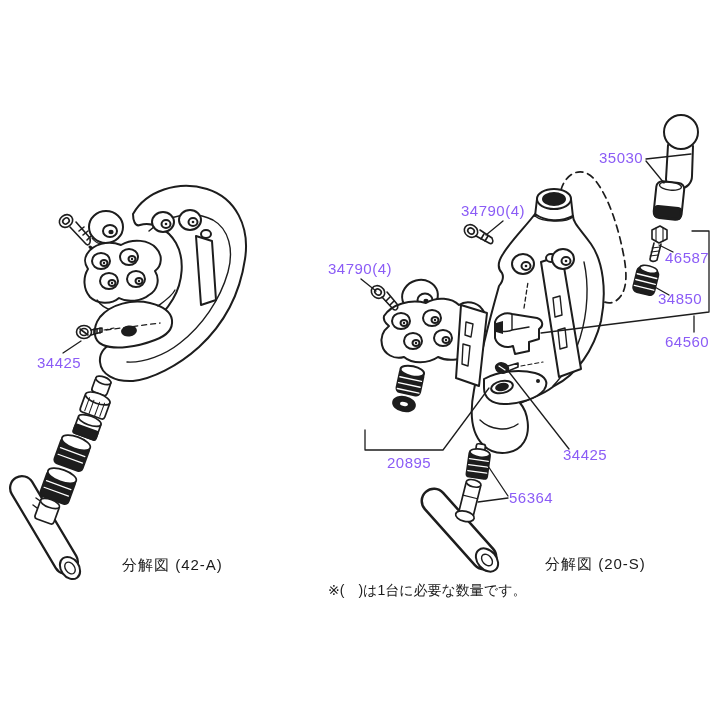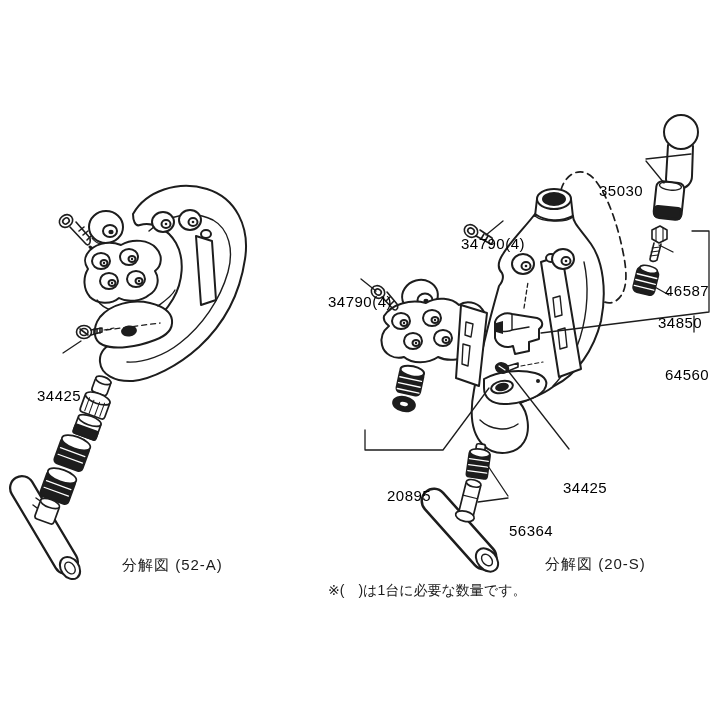--- a/index.html
+++ b/index.html
@@ -7,26 +7,25 @@
     width:713px;height:713px;
     background:#ffffff;
     font-family:"Liberation Sans","DejaVu Sans",sans-serif;
     position:relative;
     overflow:hidden;
   }
   .stage{position:absolute;inset:0;width:713px;height:713px;}
   svg{position:absolute;left:0;top:0;}
   .lbl{
     position:absolute;
-    color:#000000;
+    color:#8b5cf6;
     font-size:15px;
     letter-spacing:0.5px;
     white-space:nowrap;
     line-height:1;
-    margin-top:33px;
   }
   .cap{
     position:absolute;
     color:#1b1b1b;
     font-size:15px;
     letter-spacing:1px;
     white-space:nowrap;
     line-height:1;
   }
   .note{
@@ -319,24 +318,24 @@
       </g>
     </g>
   </g>
 </svg>
 
 <div class="lbl" style="left:37px;top:355px">34425</div>
 <div class="lbl" style="left:461px;top:203px">34790(4)</div>
 <div class="lbl" style="left:328px;top:261px">34790(4)</div>
 <div class="lbl" style="left:599px;top:150px">35030</div>
 <div class="lbl" style="left:665px;top:250px">46587</div>
-<div class="lbl" style="left:658px;top:282px">34850</div>
+<div class="lbl" style="left:658px;top:291px">34850</div>
 <div class="lbl" style="left:665px;top:334px">64560</div>
 <div class="lbl" style="left:387px;top:455px">20895</div>
 <div class="lbl" style="left:563px;top:447px">34425</div>
 <div class="lbl" style="left:509px;top:490px">56364</div>
 
-<div class="cap" style="left:122px;top:557px">分解図 (52-A)</div>
+<div class="cap" style="left:122px;top:557px">分解図 (42-A)</div>
 <div class="cap" style="left:545px;top:556px">分解図 (20-S)</div>
 
 <div class="note" style="left:328px;top:583px">※(　)は1台に必要な数量です。</div>
 
 </div>
 
 </body></html>

